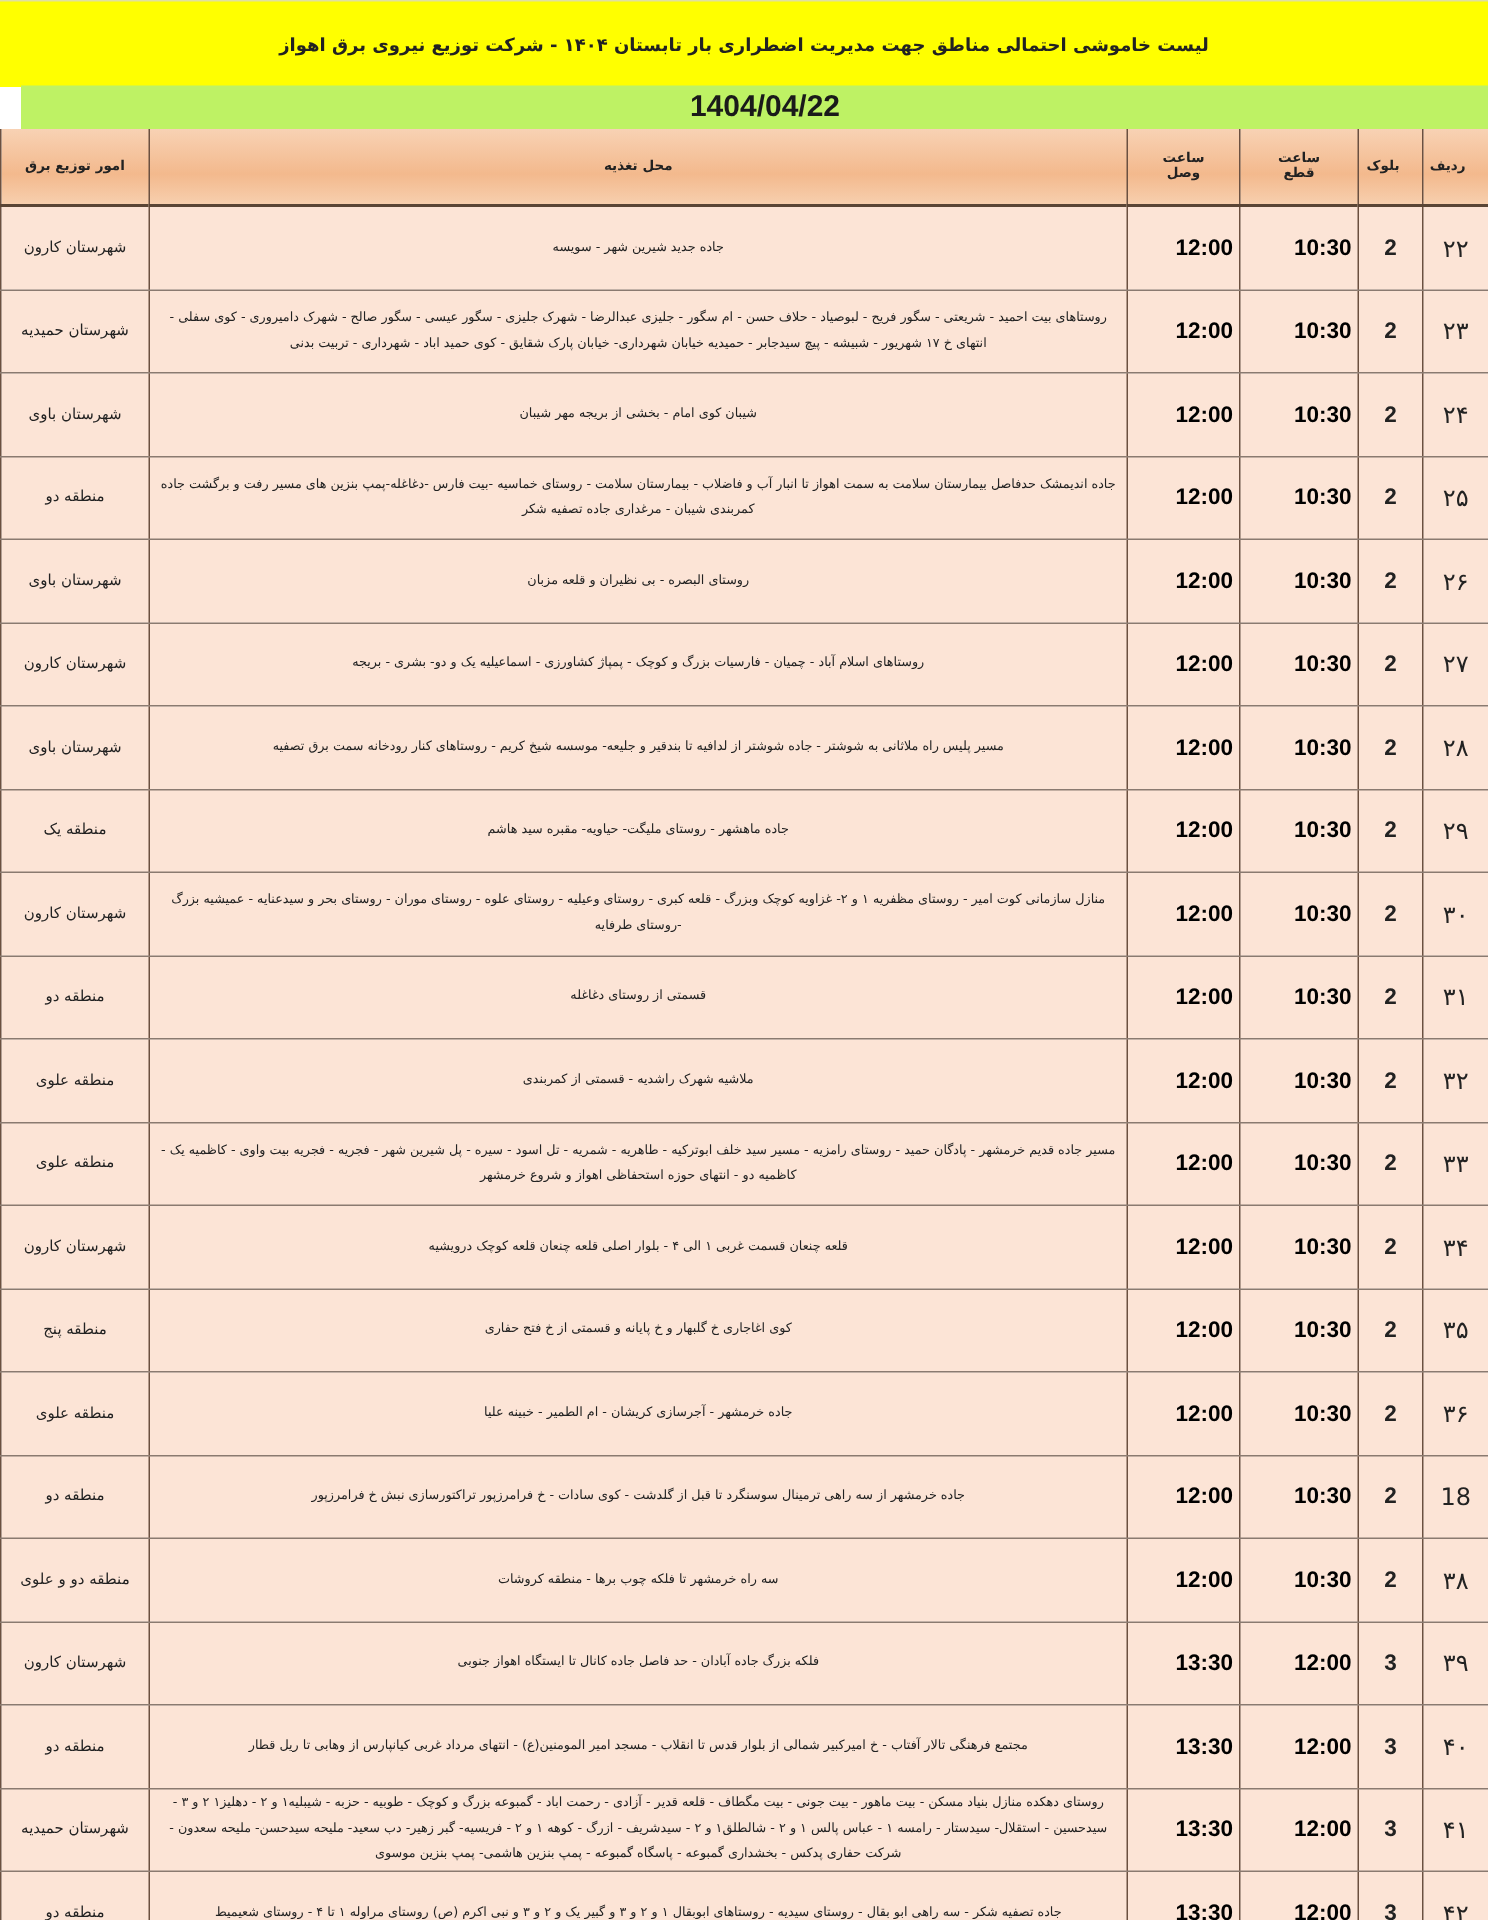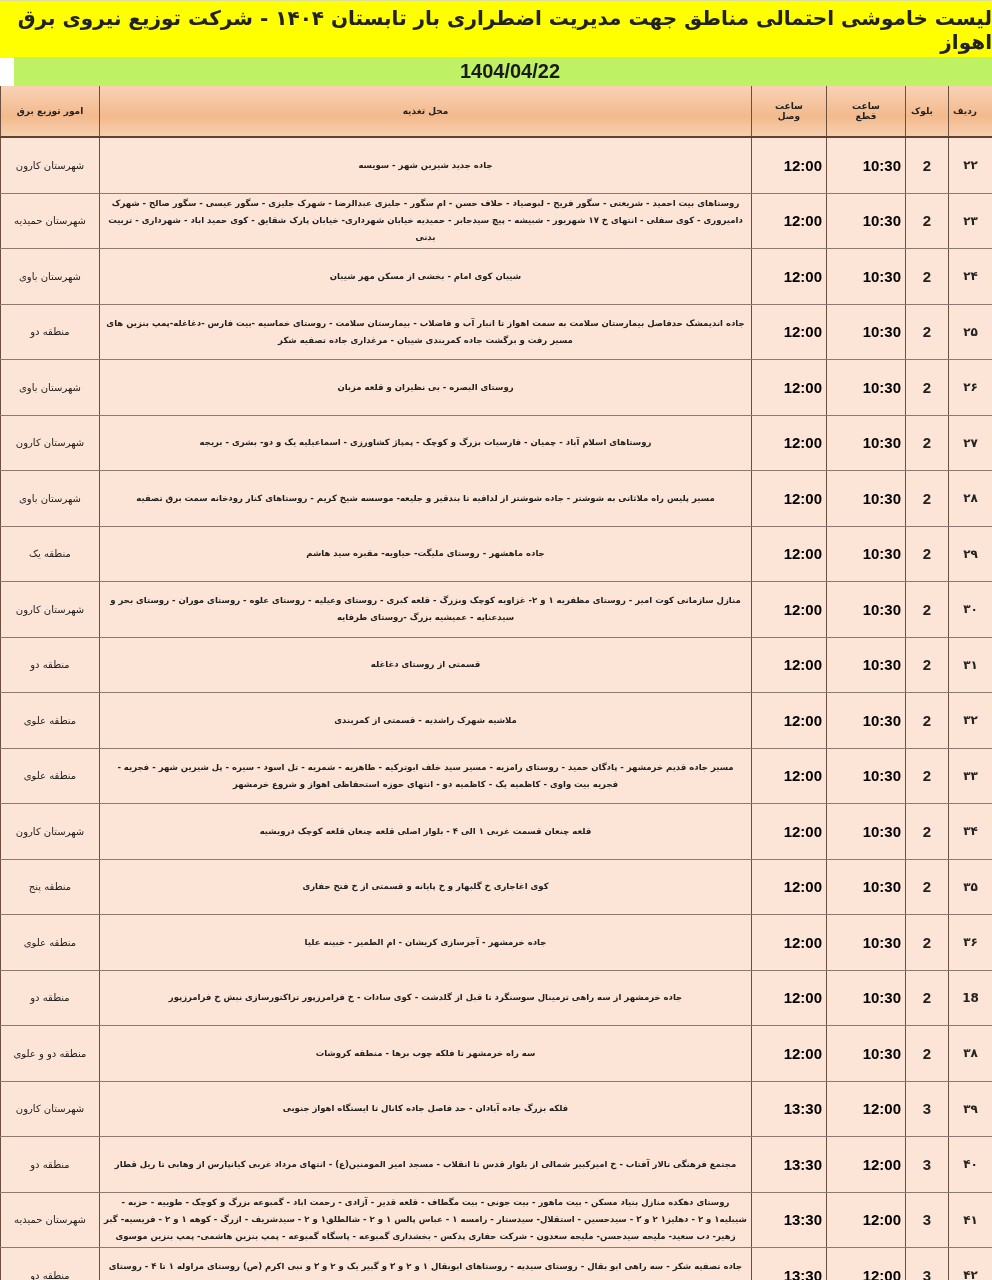--- a/index.html
+++ b/index.html
@@ -8,21 +8,21 @@
     background: #ffffff;
     font-family: "DejaVu Sans", sans-serif;
   }
   .title-bar {
     position: absolute; left: 0; top: 0; width: 992px; height: 57px;
     background: #ffff00;
     border-top: 1px solid #e0e0a0;
     display: flex; align-items: center; justify-content: center;
     direction: rtl;
     font-family: "DejaVu Sans", sans-serif;
-    font-weight: bold; font-size: 20px; color: #222;
+    font-weight: bold; font-size: 12px; color: #222;
   }
   .date-bar {
     position: absolute; left: 14px; top: 57px; width: 992px; height: 29px;
     background: #bef264;
     display: flex; align-items: center; justify-content: center;
     font-family: "Liberation Sans", sans-serif;
     font-weight: bold; font-size: 20px; color: #1a1a1a;
   }
   table {
     position: absolute; left: 0; top: 86px;
@@ -41,24 +41,24 @@
   }
   td {
     background: #fce4d6;
     border: 1px solid #6b5040;
     border-top: 1px solid #8a7a70;
     border-bottom: 1px solid #8a7a70;
     text-align: center; vertical-align: middle;
     padding: 0 4px;
     height: 54.5px;
   }
-  td.num { font-size: 12px; font-weight: bold; color: #222; }
+  td.num { font-size: 16px; font-weight: normal; color: #222; }
   td.blk { font-family: "Liberation Sans", sans-serif; font-size: 15px; font-weight: bold; color: #222; }
   td.time { font-family: "Liberation Sans", sans-serif; font-size: 15px; font-weight: bold; color: #000000; text-align: right; }
-  td.loc { font-size: 8.5px; font-weight: bold; color: #222; line-height: 17px; }
+  td.loc { font-size: 8.5px; font-weight: normal; color: #222; line-height: 17px; }
   td.area { font-size: 10px; font-weight: normal; color: #222; }
   col.c-row { width: 44px; }
   col.c-blk { width: 43px; }
   col.c-cut { width: 79px; }
   col.c-con { width: 75px; }
   col.c-loc { width: 652px; }
   col.c-area { width: 99px; }
 </style>
 </head>
 <body>
@@ -100,21 +100,21 @@
         <td class="time">10:30</td>
         <td class="time">12:00</td>
         <td class="loc">روستاهای بیت احمید - شریعتی - سگور فریح - لبوصیاد - حلاف حسن - ام سگور - جلیزی عبدالرضا - شهرک جلیزی - سگور عیسی - سگور صالح - شهرک دامیروری - کوی سفلی - انتهای خ ۱۷ شهریور - شبیشه - پیچ سیدجابر - حمیدیه خیابان شهرداری- خیابان پارک شقایق - کوی حمید اباد - شهرداری - تربیت بدنی</td>
         <td class="area">شهرستان حمیدیه</td>
       </tr>
       <tr>
         <td class="num">۲۴</td>
         <td class="blk">2</td>
         <td class="time">10:30</td>
         <td class="time">12:00</td>
-        <td class="loc">شیبان کوی امام - بخشی از مسکن مهر شیبان</td>
+        <td class="loc">شیبان کوی امام - بخشی از بریجه مهر شیبان</td>
         <td class="area">شهرستان باوی</td>
       </tr>
       <tr>
         <td class="num">۲۵</td>
         <td class="blk">2</td>
         <td class="time">10:30</td>
         <td class="time">12:00</td>
         <td class="loc">جاده اندیمشک حدفاصل بیمارستان سلامت به سمت اهواز تا انبار آب و فاضلاب - بیمارستان سلامت - روستای خماسیه -بیت فارس -دغاغله-پمپ بنزین های مسیر رفت و برگشت جاده کمربندی شیبان - مرغداری جاده تصفیه شکر</td>
         <td class="area">منطقه دو</td>
       </tr>

